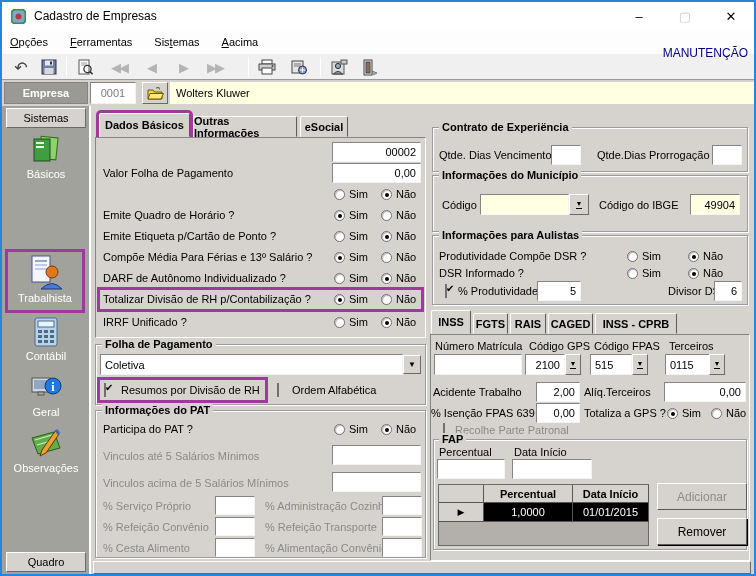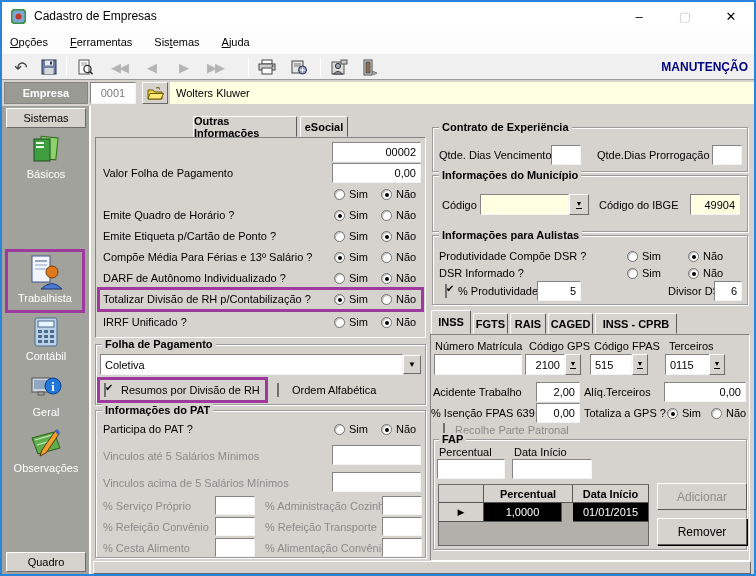--- a/index.html
+++ b/index.html
@@ -12,21 +12,21 @@
   #titlebar { left:0; top:0; width:752px; height:28px; background:#fff; }
   #title-text { left:32px; top:7px; font-size:12px; }
   .winbtn { top:0; width:46px; height:28px; display:flex; align-items:center; justify-content:center; font-size:13px; color:#000; }
   #menubar { left:0; top:28px; width:752px; height:24px; background:#fdfdfd; display:flex; align-items:center; padding-left:8px; gap:22px; }
   .menu-item { white-space:pre; }
   .menu-item u { text-decoration:underline; }
   #toolbar { left:0; top:52px; width:752px; height:26px; background:#f0f0f0; border-bottom:1px solid #9a9a9a; }
   .tbtn { top:53px; width:26px; height:24px; display:flex; align-items:center; justify-content:center; }
   .tsep { top:55px; width:1px; height:20px; background:#b5b5b5; border-right:1px solid #fff; }
   .nav { color:#b4b4b4; font-size:13px; letter-spacing:-2px; }
-  #mode-label { right:6px; top:58px; color:#000080; font-weight:bold; font-size:12px; }
+  #mode-label { right:6px; top:44px; color:#000080; font-weight:normal; font-size:12px; }
 
   
   #empresa-strip { left:0; top:78px; width:752px; height:26px; background:#d6d3ce; }
   #empresa-label { left:2px; top:80px; width:84px; height:22px; background:#9a9a94; color:#fff; font-weight:bold; display:flex; align-items:center; justify-content:center; border:1px solid #848484; }
   .sunken { border:1px solid; border-color:#848484 #f4f4f4 #f4f4f4 #848484; background:#fff; }
   #empresa-code { left:88px; top:80px; width:46px; height:22px; color:#7b7b7b; display:flex; align-items:center; justify-content:center; }
   #folder-btn { left:140px; top:80px; width:26px; height:22px; display:flex; align-items:center; justify-content:center; }
   .raised { background:#d6d3ce; border:1px solid; border-color:#fff #6a6a6a #6a6a6a #fff; }
   #empresa-name { left:168px; top:80px; width:584px; height:22px; background:#ffffe1; display:flex; align-items:center; padding-left:6px; }
 
@@ -95,21 +95,21 @@
     <div class="abs winbtn" style="left:706px">
         <span>✕</span>
       </div>
   </div>
 
   
   <div class="abs" id="menubar">
     <span class="menu-item"><span></span><u>O</u><span>pções</span></span>
     <span class="menu-item"><span></span><u>F</u><span>erramentas</span></span>
     <span class="menu-item"><span>Sis</span><u>t</u><span>emas</span></span>
-    <span class="menu-item"><span></span><u>A</u><span>juda</span></span>
+    <span class="menu-item"><span></span><u>A</u><span>acima</span></span>
   </div>
 
   
   <div class="abs" id="toolbar"></div>
   <div class="abs tbtn" style="left:6px;font-size:16px;color:#444">
       <span>↶</span>
     </div>
   <div class="abs tbtn" style="left:34px">
     <svg width="16" height="16" viewBox="0 0 16 16">
       <rect x="1" y="1" width="14" height="14" fill="#6f7fa8" stroke="#2b3550"></rect>
@@ -258,20 +258,21 @@
     <span>Observações</span>
   </div>
 
   <div class="abs raised side-btn" style="top:550px">Quadro</div>
 
   
   <div class="abs" id="mainbg"></div>
   <div class="abs bottom-bar"></div>
 
   
+  <div class="abs tab hl" style="left:97px;top:111px;width:91px;height:24px">Dados Básicos</div>
   <div class="abs tab" style="left:191px;top:114px;width:104px;height:21px">Outras Informações</div>
   <div class="abs tab" style="left:298px;top:114px;width:48px;height:21px">eSocial</div>
 
   
   <div class="abs inset-panel" style="left:93px;top:135px;width:331px;height:201px"></div>
 
   <div class="abs sunken field num" style="left:330px;top:140px;width:89px">00002</div>
   <span class="abs lbl" style="left:101px;top:165px">Valor Folha de Pagamento</span>
   <div class="abs sunken field num" style="left:330px;top:161px;width:89px">0,00</div>
 
@@ -489,20 +490,20 @@
   <span class="abs lbl" style="left:437px;top:444px">Percentual</span>
   <span class="abs lbl" style="left:512px;top:444px">Data Início</span>
   <div class="abs sunken field" style="left:435px;top:457px;width:68px"></div>
   <div class="abs sunken field" style="left:510px;top:457px;width:80px"></div>
 
   <div class="abs" id="fap-grid" style="left:436px;top:482px;width:211px;height:62px">
     <div class="gsel" style="position:absolute;left:0;top:0;width:45px;height:18px"></div>
     <div class="gh" style="position:absolute;left:45px;top:0;width:89px;height:18px">Percentual</div>
     <div class="gh" style="position:absolute;left:134px;top:0;width:76px;height:18px">Data Início</div>
     <div class="gsel" style="position:absolute;left:0;top:18px;width:45px;height:19px;font-size:9px">▶</div>
-    <div class="gc" style="position:absolute;left:45px;top:18px;width:78px;height:19px">1,0000</div>
+    <div class="gc" style="position:absolute;left:45px;top:18px;width:89px;height:19px">1,0000</div>
     <div class="gc" style="position:absolute;left:134px;top:18px;width:76px;height:19px">01/01/2015</div>
   </div>
 
   <div class="abs btn disabled" style="left:655px;top:481px;width:90px;height:27px">Adicionar</div>
   <div class="abs btn" style="left:655px;top:516px;width:90px;height:27px">Remover</div>
 
 </div>
 
 </body></html>

